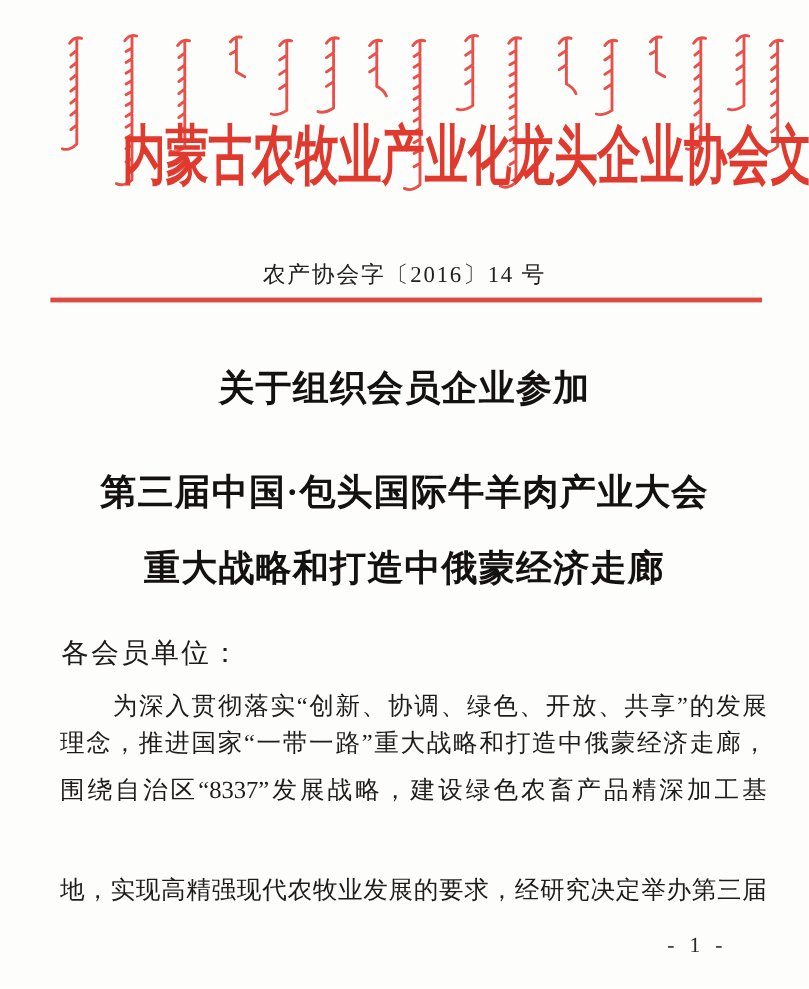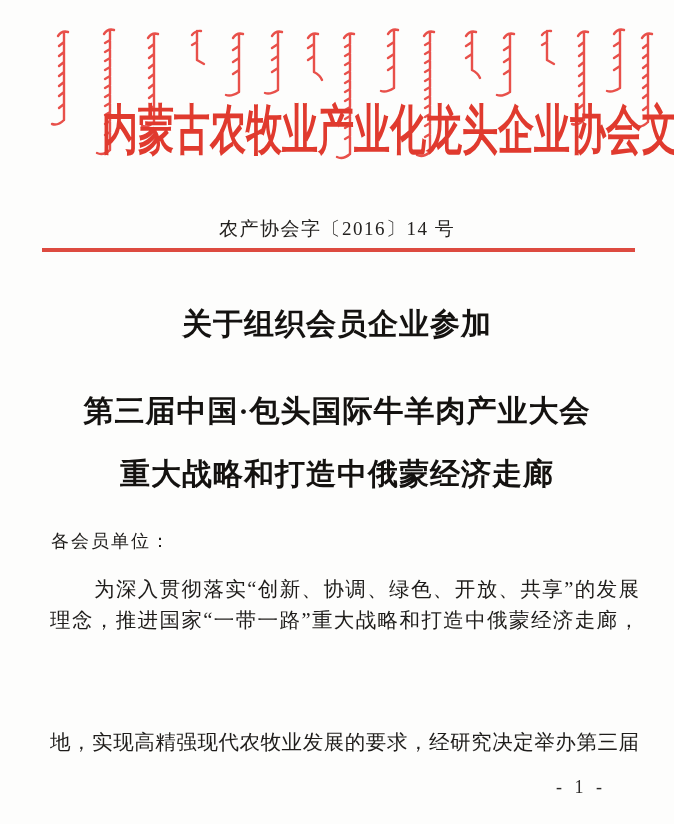--- a/index.html
+++ b/index.html
@@ -50,21 +50,21 @@
     text-align: center; font-weight: bold; color: #141210;
     font-size: 30px; letter-spacing: 1px; line-height: 36px;
   }
   .title-line.t1 { top: 306px; }
   .title-line.t2 { top: 381px; margin-top: 12px; }
   .title-line.t3 { top: 456px; }
 
   
   .salutation {
     position: absolute; top: 529px; left: 51px;
-    font-size: 18px; color: #1e1c1a; letter-spacing: 2px;
+    font-size: 23px; color: #1e1c1a; letter-spacing: 2px;
   }
   .para-line {
     position: absolute; left: 50px; width: 589px;
     font-size: 20.5px; color: #1e1c1a;
     line-height: 30px; height: 32px; overflow: hidden;
     text-align: justify; text-align-last: justify;
   }
   .para-line.p0 { top: 574px; padding-left: 44px; width: 545px; }
   .para-line.p1 { top: 605px; }
   .para-line.p2 { top: 644px; }
@@ -125,17 +125,18 @@
 
   <div class="red-rule"></div>
 
   <div class="title-line t1">关于组织会员企业参加</div>
   <div class="title-line t2">第三届中国·包头国际牛羊肉产业大会</div>
   <div class="title-line t3">重大战略和打造中俄蒙经济走廊</div>
 
   <div class="salutation">各会员单位：</div>
   <div class="para-line p0">为深入贯彻落实“创新、协调、绿色、开放、共享”的发展</div>
   <div class="para-line p1">理念，推进国家“一带一路”重大战略和打造中俄蒙经济走廊，</div>
+  <div class="para-line p2">围绕自治区“8337”发展战略，建设绿色农畜产品精深加工基</div>
   <div class="para-line p3">地，实现高精强现代农牧业发展的要求，经研究决定举办第三届</div>
 
   <div class="page-number">- 1 -</div>
 
 </div>
 
 </body></html>

